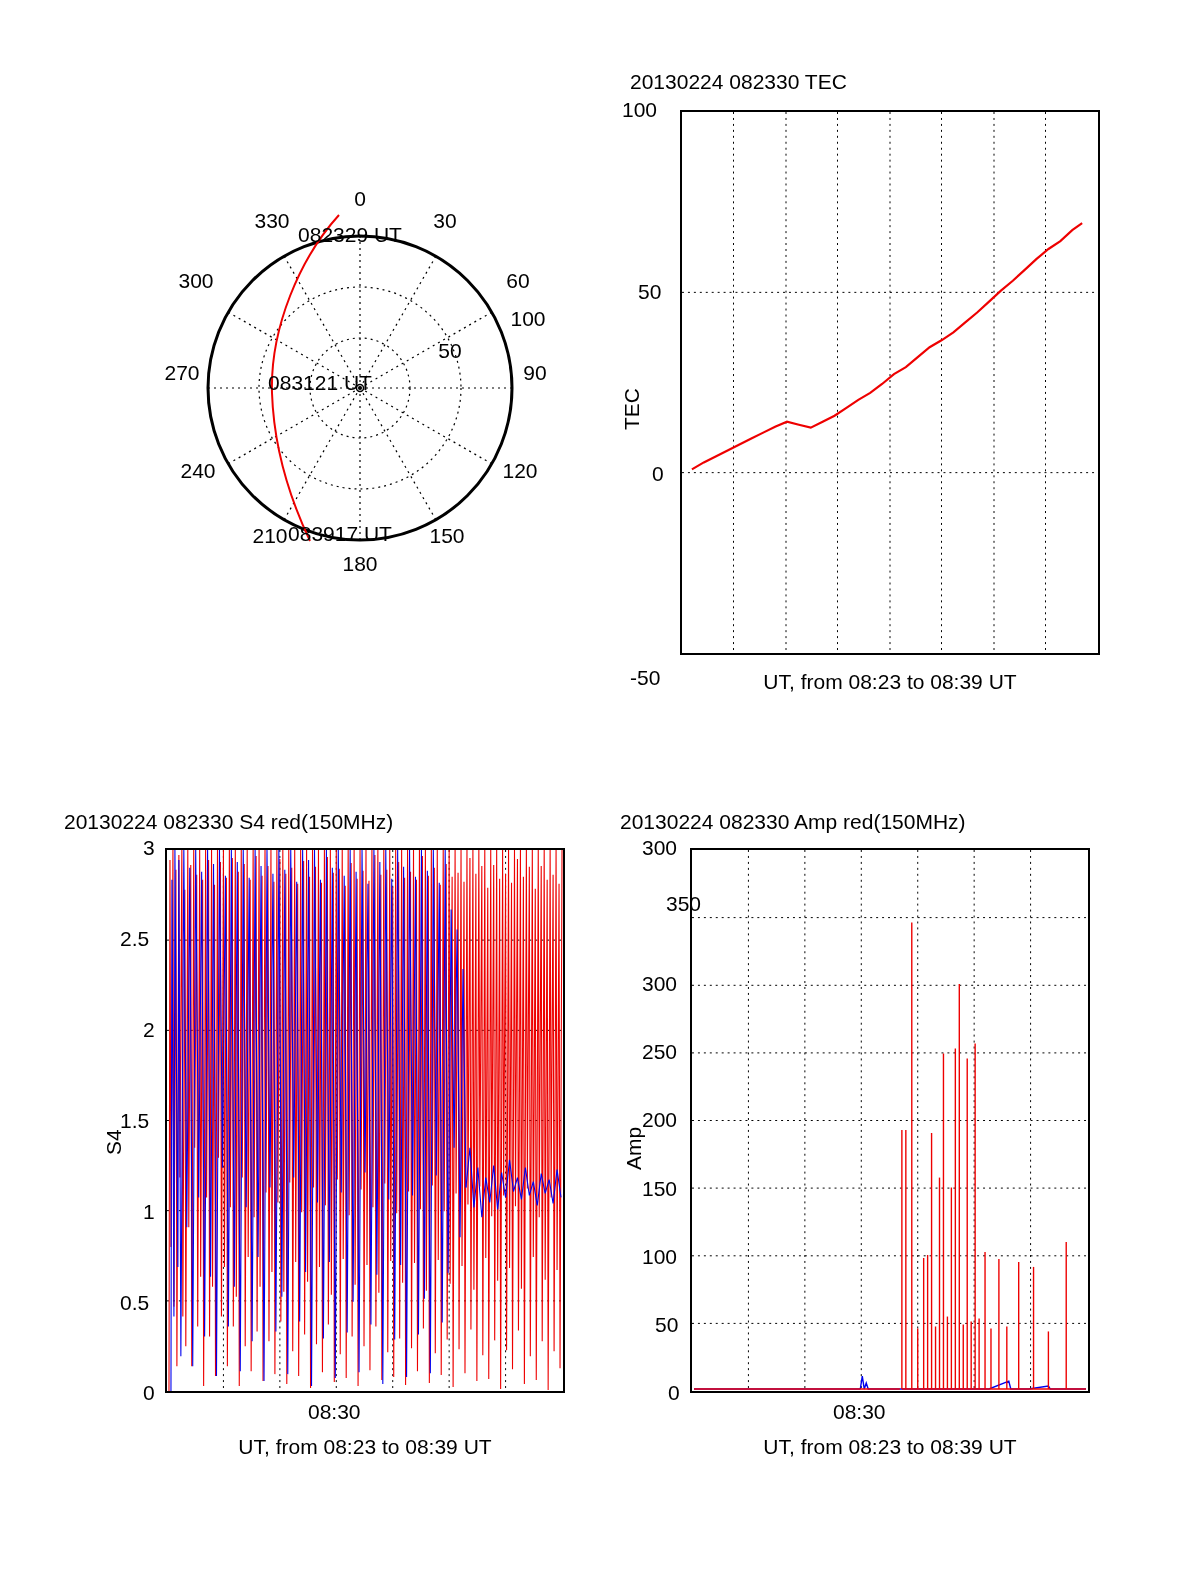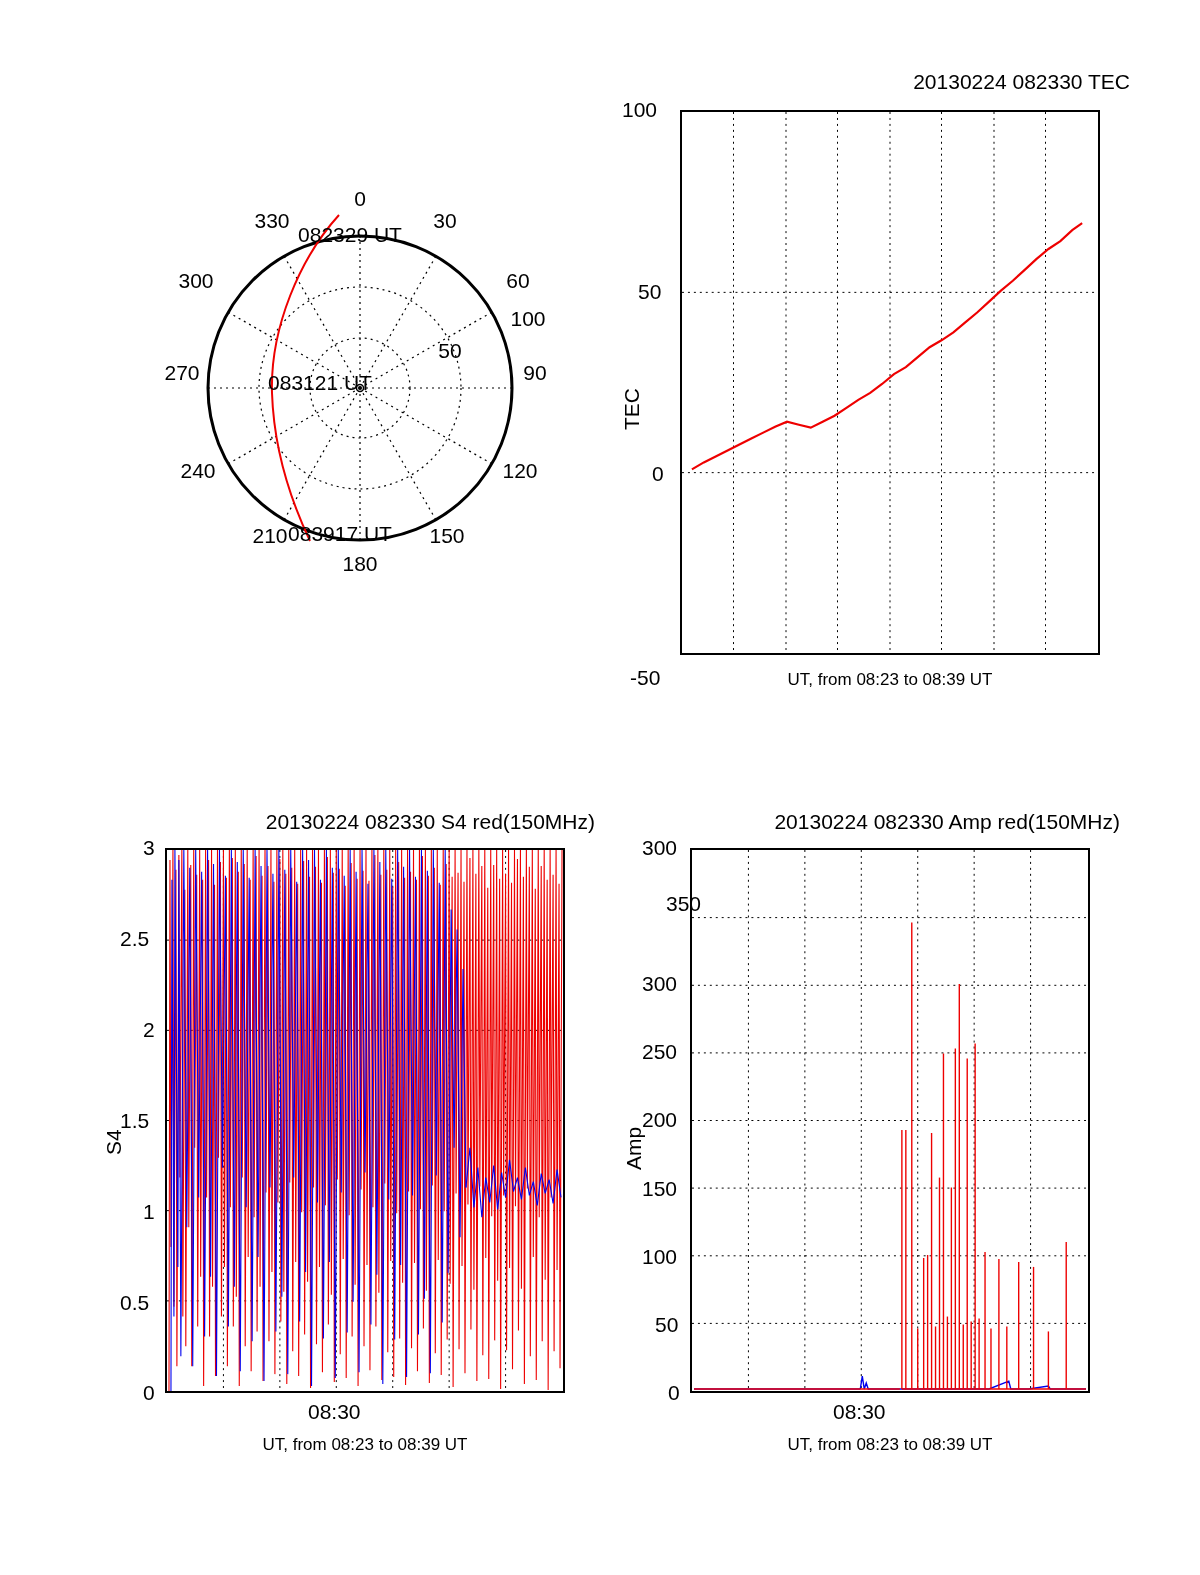--- a/index.html
+++ b/index.html
@@ -12,27 +12,27 @@
     height: 1575px;
     position: relative;
     font-family: "Liberation Sans", sans-serif;
     color: #000000;
     overflow: hidden;
   }
   .panel {
     position: absolute;
   }
   .title {
-    text-align: right;
+    text-align: left;
     font-size: 21px;
     color: #000;
     white-space: nowrap;
   }
   .axis-label {
-    font-size: 17px;
+    font-size: 21px;
     white-space: nowrap;
   }
   .tick {
     font-size: 21px;
     position: absolute;
     white-space: nowrap;
   }
   .plotbox {
     position: absolute;
     border: 2px solid #000;
@@ -54,21 +54,21 @@
 
   
   #panel-tec { left: 600px; top: 70px; width: 540px; height: 620px; }
   #tec-title { position: absolute; left: 30px; top: 0; width: 500px; }
   #tec-box { left: 80px; top: 40px; width: 420px; height: 545px; }
   #tec-xlabel { position: absolute; left: 80px; top: 600px; width: 420px; text-align: center; }
   #tec-ylabel { left: 20px; top: 360px; }
 
   
   #panel-s4 { left: 60px; top: 810px; width: 540px; height: 680px; }
-  #s4-title { position: absolute; left: 35px; top: 0; width: 500px; }
+  #s4-title { position: absolute; left: 4px; top: 0; width: 500px; }
   #s4-box { left: 105px; top: 38px; width: 400px; height: 545px; }
   #s4-xlabel { position: absolute; left: 75px; top: 625px; width: 460px; text-align: center; }
   #s4-ylabel { left: 42px; top: 345px; }
 
   
   #panel-amp { left: 600px; top: 810px; width: 540px; height: 680px; }
   #amp-title { position: absolute; left: 20px; top: 0; width: 500px; }
   #amp-box { left: 90px; top: 38px; width: 400px; height: 545px; }
   #amp-xlabel { position: absolute; left: 60px; top: 625px; width: 460px; text-align: center; }
   #amp-ylabel { left: 22px; top: 360px; }

